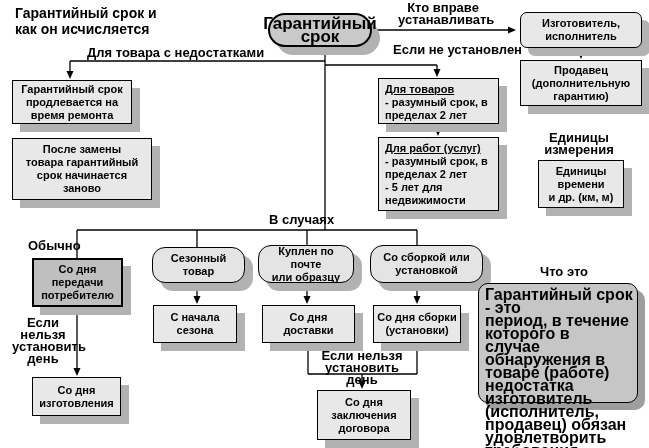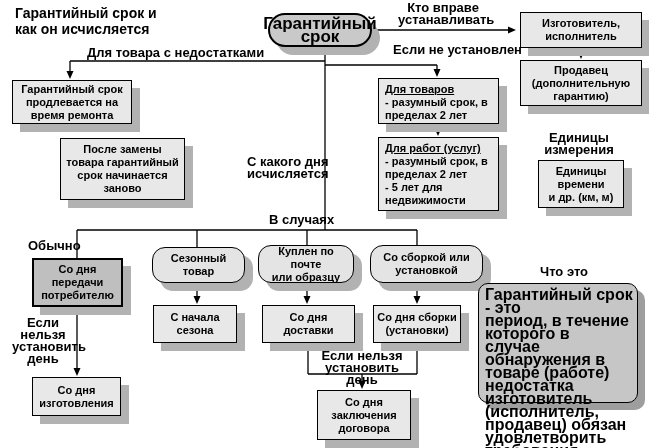--- a/index.html
+++ b/index.html
@@ -76,47 +76,45 @@
   <div id="title" class="lbl" style="left:15px;top:5px;">Гарантийный срок и
 как он исчисляется</div>
 
   <div class="box stadium" style="left:268px;top:13px;width:104px;height:34px;">Гарантийный
 срок</div>
 
   <div class="lbl center" style="left:398px;top:2px;width:90px;">Кто вправе
 устанавливать</div>
   <div class="lbl" style="left:87px;top:47px;">Для товара с недостатками</div>
   <div class="lbl" style="left:393px;top:44px;">Если не установлен</div>
-  <div class="lbl" style="left:247px;top:156px;">С какого дня
-исчисляется</div>
   <div class="lbl" style="left:269px;top:214px;">В случаях</div>
   <div class="lbl" style="left:28px;top:240px;">Обычно</div>
   <div class="lbl center" style="left:12px;top:317px;width:62px;">Если
 нельзя
 установить
 день</div>
   <div class="lbl center" style="left:318px;top:350px;width:88px;">Если нельзя
 установить день</div>
   <div class="lbl center" style="left:543px;top:132px;width:72px;">Единицы
 измерения</div>
   <div class="lbl" style="left:540px;top:266px;">Что это</div>
 
-  <div class="box" style="left:520px;top:12px;width:122px;height:36px;">Изготовитель,
+  <div class="box" style="left:520px;top:12px;width:122px;height:36px;border-radius:7px;">Изготовитель,
 исполнитель</div>
   <div class="box" style="left:520px;top:60px;width:122px;height:46px;">Продавец
 (дополнительную
 гарантию)</div>
   <div class="box" style="left:538px;top:160px;width:86px;height:48px;">Единицы
 времени
 и др. (км, м)</div>
 
   <div class="box" style="left:12px;top:80px;width:120px;height:44px;">Гарантийный срок
 продлевается на
 время ремонта</div>
-  <div class="box" style="left:12px;top:138px;width:125px;height:62px;margin-left:48px;">После замены
+  <div class="box" style="left:12px;top:138px;width:140px;height:62px;">После замены
 товара гарантийный
 срок  начинается
 заново</div>
 
   <div class="box align-left" style="left:378px;top:78px;width:121px;height:46px;">
     <span class="u">Для товаров</span>
     <span>- разумный срок,  в
 пределах 2 лет</span>
   </div>
   <div class="box align-left" style="left:378px;top:137px;width:121px;height:74px;">

